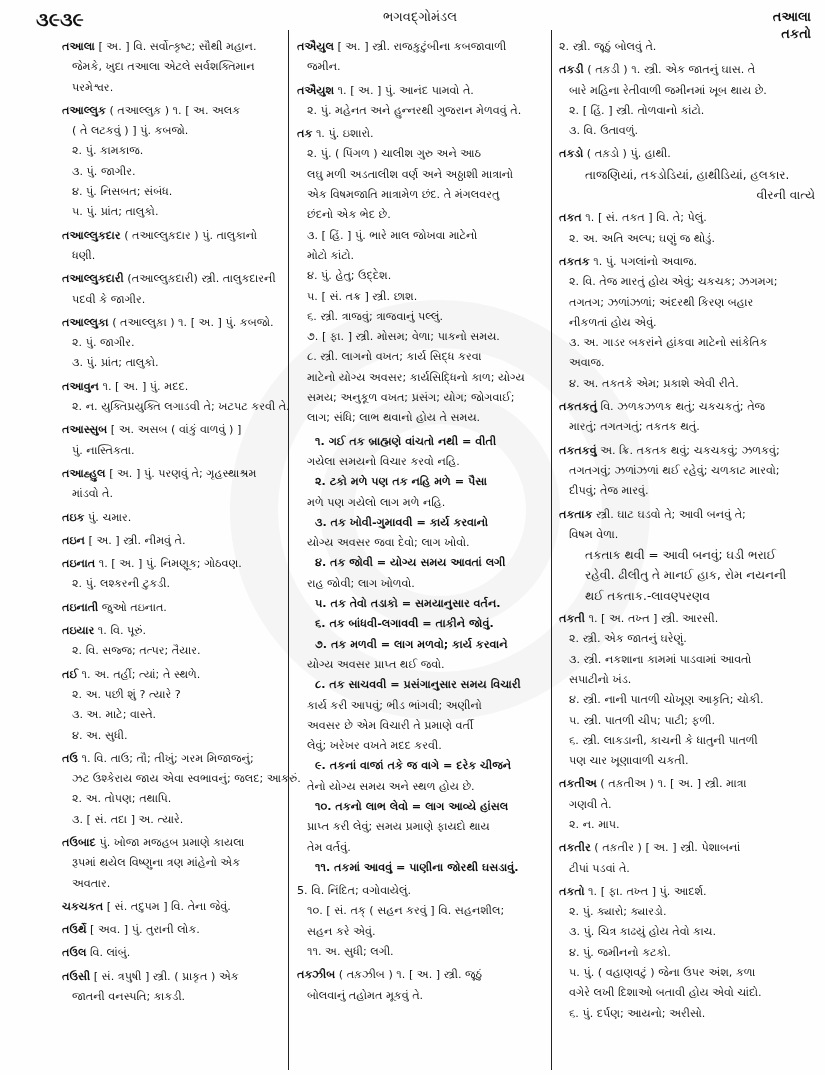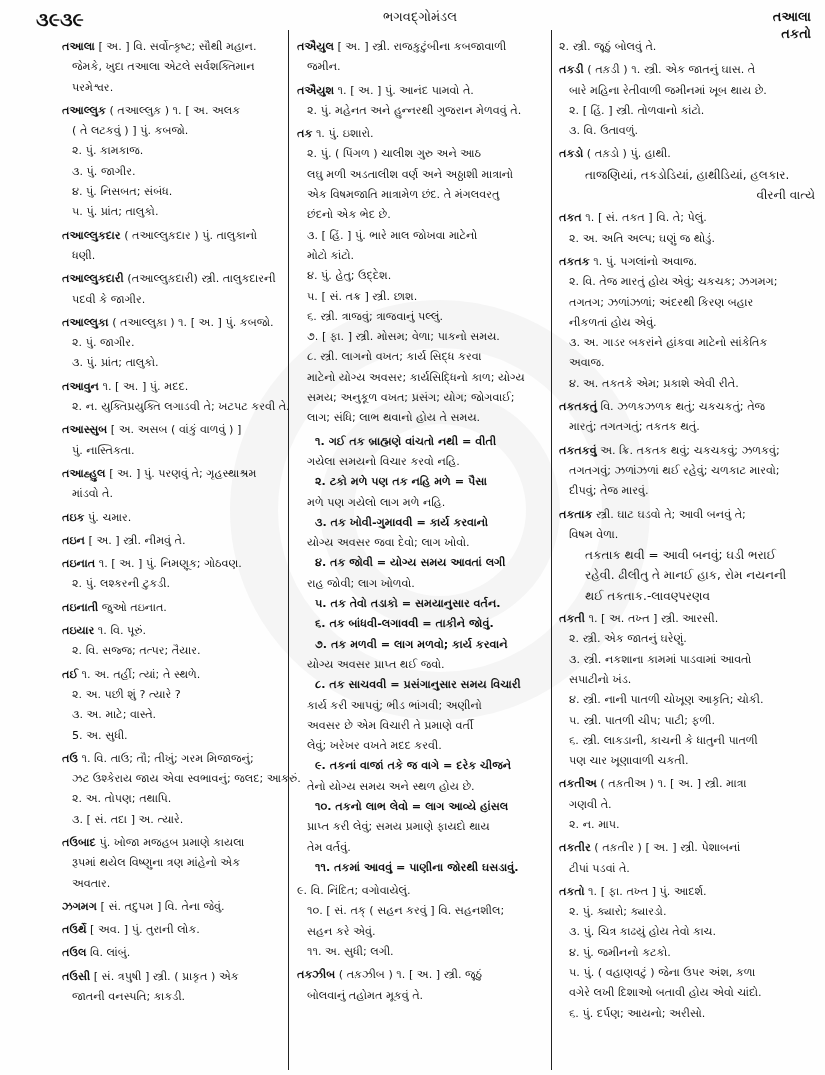--- a/index.html
+++ b/index.html
@@ -96,35 +96,35 @@
         <div class="line"><span class="hw">તઇનાતી</span><span> જુઓ તઇનાત.</span></div>
       </div>
       <div class="entry">
         <div class="line"><span class="hw">તઇયાર</span><span> ૧. વિ. પૂરું.</span></div>
         <div class="line sub">૨. વિ. સજ્જ; તત્પર; તૈયાર.</div>
       </div>
       <div class="entry">
         <div class="line"><span class="hw">તઈ</span><span> ૧. અ. તહીં; ત્યાં; તે સ્થળે.</span></div>
         <div class="line sub">૨. અ. પછી શું ? ત્યારે ?</div>
         <div class="line sub">૩. અ. માટે; વાસ્તે.</div>
-        <div class="line sub">5. અ. સુધી.</div>
+        <div class="line sub">૪. અ. સુધી.</div>
       </div>
       <div class="entry">
         <div class="line"><span class="hw">તઉ</span><span> ૧. વિ. તાઉ; તૌ; તીખું; ગરમ મિજાજનું;</span></div>
         <div class="line sub">ઝટ ઉશ્કેરાય જાય એવા સ્વભાવનું; જલદ; આકરું.</div>
         <div class="line sub">૨. અ. તોપણ; તથાપિ.</div>
         <div class="line sub">૩. [ સં. તદા ] અ. ત્યારે.</div>
       </div>
       <div class="entry">
         <div class="line"><span class="hw">તઉબાદ</span><span> પું. ખોજા મજહબ પ્રમાણે કાયલા</span></div>
         <div class="line sub">રૂપમાં થયેલ વિષ્ણુના ત્રણ માંહેનો એક</div>
         <div class="line sub">અવતાર.</div>
       </div>
       <div class="entry">
-        <div class="line"><span class="hw">ઝગમગ</span><span> [ સં. તદુપમ ] વિ. તેના જેવું.</span></div>
+        <div class="line"><span class="hw">ચકચકત</span><span> [ સં. તદુપમ ] વિ. તેના જેવું.</span></div>
       </div>
       <div class="entry">
         <div class="line"><span class="hw">તઉર્થે</span><span> [ અવ. ] પું. તુરાની લોક.</span></div>
       </div>
       <div class="entry">
         <div class="line"><span class="hw">તઉલ</span><span> વિ. લાંબું.</span></div>
       </div>
       <div class="entry">
         <div class="line"><span class="hw">તઉસી</span><span> [ સં. ત્રપુષી ] સ્ત્રી. ( પ્રાકૃત ) એક</span></div>
         <div class="line sub">જાતની વનસ્પતિ; કાકડી.</div>
@@ -174,21 +174,21 @@
         <div class="line sub">અવસર છે એમ વિચારી તે પ્રમાણે વર્તી</div>
         <div class="line sub">લેવું; ખરેખર વખતે મદદ કરવી.</div>
         <div class="line sub2">૯. તકનાં વાજાં તકે જ વાગે = દરેક ચીજને</div>
         <div class="line sub">તેનો યોગ્ય સમય અને સ્થળ હોય છે.</div>
         <div class="line sub2">૧૦. તકનો લાભ લેવો = લાગ આવ્યે હાંસલ</div>
         <div class="line sub">પ્રાપ્ત કરી લેવું; સમય પ્રમાણે ફાયદો થાય</div>
         <div class="line sub">તેમ વર્તવું.</div>
         <div class="line sub2">૧૧. તકમાં આવવું = પાણીના જોરથી ઘસડાવું.</div>
       </div>
       <div class="entry">
-        <div class="line">૯. વિ. નિંદિત; વગોવાયેલું.</div>
+        <div class="line">5. વિ. નિંદિત; વગોવાયેલું.</div>
         <div class="line sub">૧૦. [ સં. તક્ ( સહન કરવું ] વિ. સહનશીલ;</div>
         <div class="line sub">સહન કરે એવું.</div>
         <div class="line sub">૧૧. અ. સુધી; લગી.</div>
       </div>
       <div class="entry">
         <div class="line"><span class="hw">તકઝીબ</span><span> ( તક઼ઝીબ ) ૧. [ અ. ] સ્ત્રી. જૂઠું</span></div>
         <div class="line sub">બોલવાનું તહોમત મૂકવું તે.</div>
       </div>
     </div>
   <div class="col col3">

